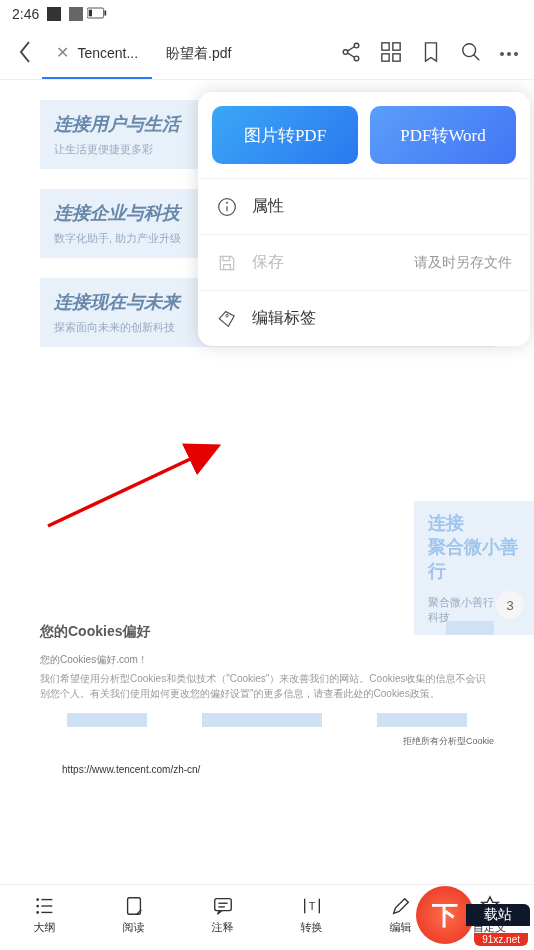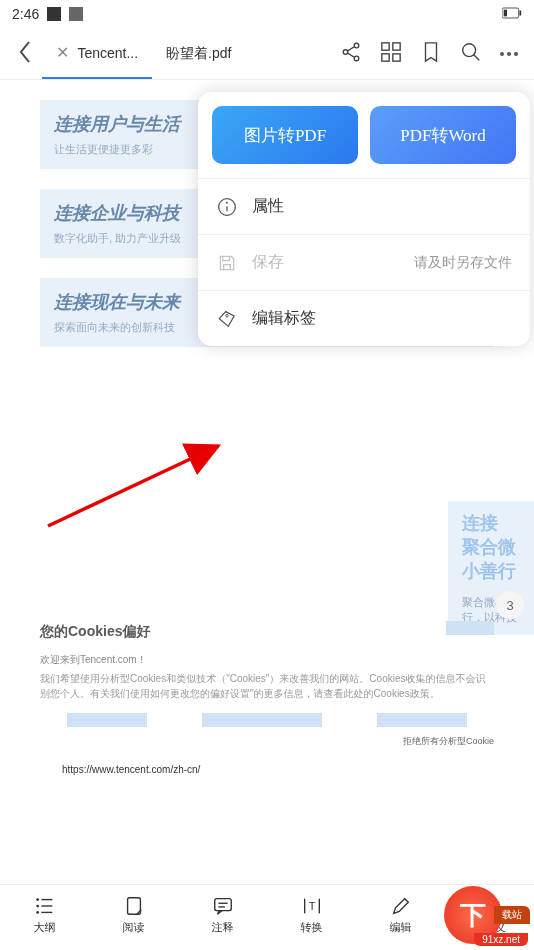--- a/index.html
+++ b/index.html
@@ -1,18 +1,18 @@
 <!DOCTYPE html>
 <html><head>
   <meta charset="utf-8">
   <style>
     * { margin: 0; padding: 0; box-sizing: border-box; }
     body { font-family: -apple-system, "PingFang SC", "Microsoft YaHei", sans-serif; width: 534px; height: 950px; position: relative; overflow: hidden; background: #fff; }
     
-    .status-bar { height: 28px; display: flex; justify-content: space-between; align-items: center; padding: 0 12px; color: #333; font-size: 14px; }
+    .status-bar { height: 28px; display: flex; align-items: center; padding: 0 12px; color: #333; font-size: 14px; }
     .status-left { display: flex; gap: 8px; align-items: center; }
     .status-right { display: flex; gap: 4px; align-items: center; }
     .status-box { width: 14px; height: 14px; background: #333; }
     .status-box2 { width: 14px; height: 14px; background: #666; }
     
     .tab-bar { height: 52px; display: flex; align-items: center; padding: 0 8px; border-bottom: 1px solid #eee; }
     .back-btn { padding: 8px 10px; }
     .back-btn svg { width: 14px; height: 24px; }
     .tab { display: flex; align-items: center; gap: 8px; padding: 0 14px; height: 100%; font-size: 14px; color: #333; }
     .tab.active { border-bottom: 2px solid #2b7cff; }
@@ -38,21 +38,21 @@
     .menu-icon svg { width: 20px; height: 20px; }
     .menu-label { font-size: 16px; color: #333; flex: 1; }
     .menu-item.disabled .menu-label { color: #bbb; }
     .menu-item.disabled svg { opacity: 0.35; }
     .menu-hint { font-size: 14px; color: #999; }
     
     .arrow { position: absolute; top: 356px; left: 38px; z-index: 50; }
     .arrow svg { width: 200px; height: 100px; overflow: visible; }
     
     .bottom-section { position: absolute; bottom: 105px; left: 0; right: 0; }
-    .side-card { position: absolute; right: 0; top: -110px; background: #e8f0f9; padding: 10px 10px 10px 14px; width: 86px; }
+    .side-card { position: absolute; right: 0; top: -110px; background: #e8f0f9; padding: 10px 10px 10px 14px; width: 120px; }
     .side-title1 { font-size: 18px; font-weight: bold; color: #9fc5ed; }
     .side-title2 { font-size: 18px; font-weight: bold; color: #9fc5ed; }
     .side-sub { font-size: 11px; color: #96abc2; margin-top: 12px; }
     .page-num { position: absolute; right: 10px; top: -20px; background: #f5f5f5; width: 28px; height: 28px; border-radius: 14px; display: flex; align-items: center; justify-content: center; font-size: 13px; color: #666; }
     .cookies-box { padding: 12px 40px; }
     .cookies-title { font-size: 14px; font-weight: bold; color: #5a5a5a; }
     .cookies-p1 { font-size: 10px; color: #888; margin-top: 12px; }
     .cookies-p2 { font-size: 10px; color: #999; margin-top: 4px; line-height: 1.5; }
     .cookies-bars { display: flex; justify-content: space-around; margin-top: 12px; }
     .cbar { height: 14px; background: #cfe2f5; }
@@ -63,21 +63,21 @@
     .url-text { font-size: 10px; color: #333; padding: 4px 30px 0; margin-left: 32px; }
     
     .bottom-nav { position: absolute; bottom: 6px; left: 0; right: 0; height: 60px; display: flex; border-top: 1px solid #eee; background: #fff; }
     .nav-item { flex: 1; display: flex; flex-direction: column; align-items: center; justify-content: center; gap: 3px; }
     .nav-item svg { width: 24px; height: 22px; }
     .nav-label { font-size: 11px; color: #333; }
     
     .watermark { position: absolute; right: 4px; bottom: 6px; z-index: 100; }
     .wm-badge { display: flex; align-items: center; }
     .wm-circle { width: 58px; height: 58px; background: radial-gradient(circle, #ff6b4a, #e63020); border-radius: 50%; display: flex; align-items: center; justify-content: center; color: #fff; font-size: 26px; font-weight: bold; }
-    .wm-text { background: #c2410c; color: #fff; padding: 2px 8px; font-size: 10px; margin-left: -8px; border-radius: 0 6px 0 0; }
+    .wm-text { background: #0f172a; color: #fff; padding: 2px 18px; font-size: 14px; margin-left: -8px; border-radius: 0 6px 0 0; }
     .wm-url { position: absolute; bottom: -2px; right: 2px; background: #e63020; color: #fff; padding: 1px 8px; font-size: 10px; border-radius: 0 0 6px 6px; }
     
     .hl-box { position: absolute; background: #cfe2f5; }
   </style>
 </head>
 <body>
 
 <div class="status-bar">
   <div class="status-left">
     <span>2:46</span>
@@ -203,21 +203,21 @@
   <div class="bottom-section">
     <div class="side-card">
       <div class="side-title1">连接</div>
       <div class="side-title2">聚合微小善行</div>
       <div class="side-sub">聚合微小善行，以科技</div>
     </div>
     <div class="page-num">3</div>
     <div class="cookies-box">
       <div class="hl-box" style="right:40px; top:10px; width:48px; height:14px;"></div>
       <div class="cookies-title">您的Cookies偏好</div>
-      <div class="cookies-p1">欢迎来到Tencent.com！</div>
+      <div class="cookies-p1">您的Cookies偏好.com！</div>
       <div class="cookies-p2">我们希望使用分析型Cookies和类似技术（"Cookies"）来改善我们的网站。Cookies收集的信息不会识别您个人。有关我们使用如何更改您的偏好设置"的更多信息，请查看此处的Cookies政策。</div>
       <div class="cookies-bars">
         <div class="cbar cbar1"></div>
         <div class="cbar cbar2"></div>
         <div class="cbar cbar3"></div>
       </div>
       <div class="reject-text">拒绝所有分析型Cookie</div>
     </div>
     <div class="url-text">https://www.tencent.com/zh-cn/</div>
   </div>

